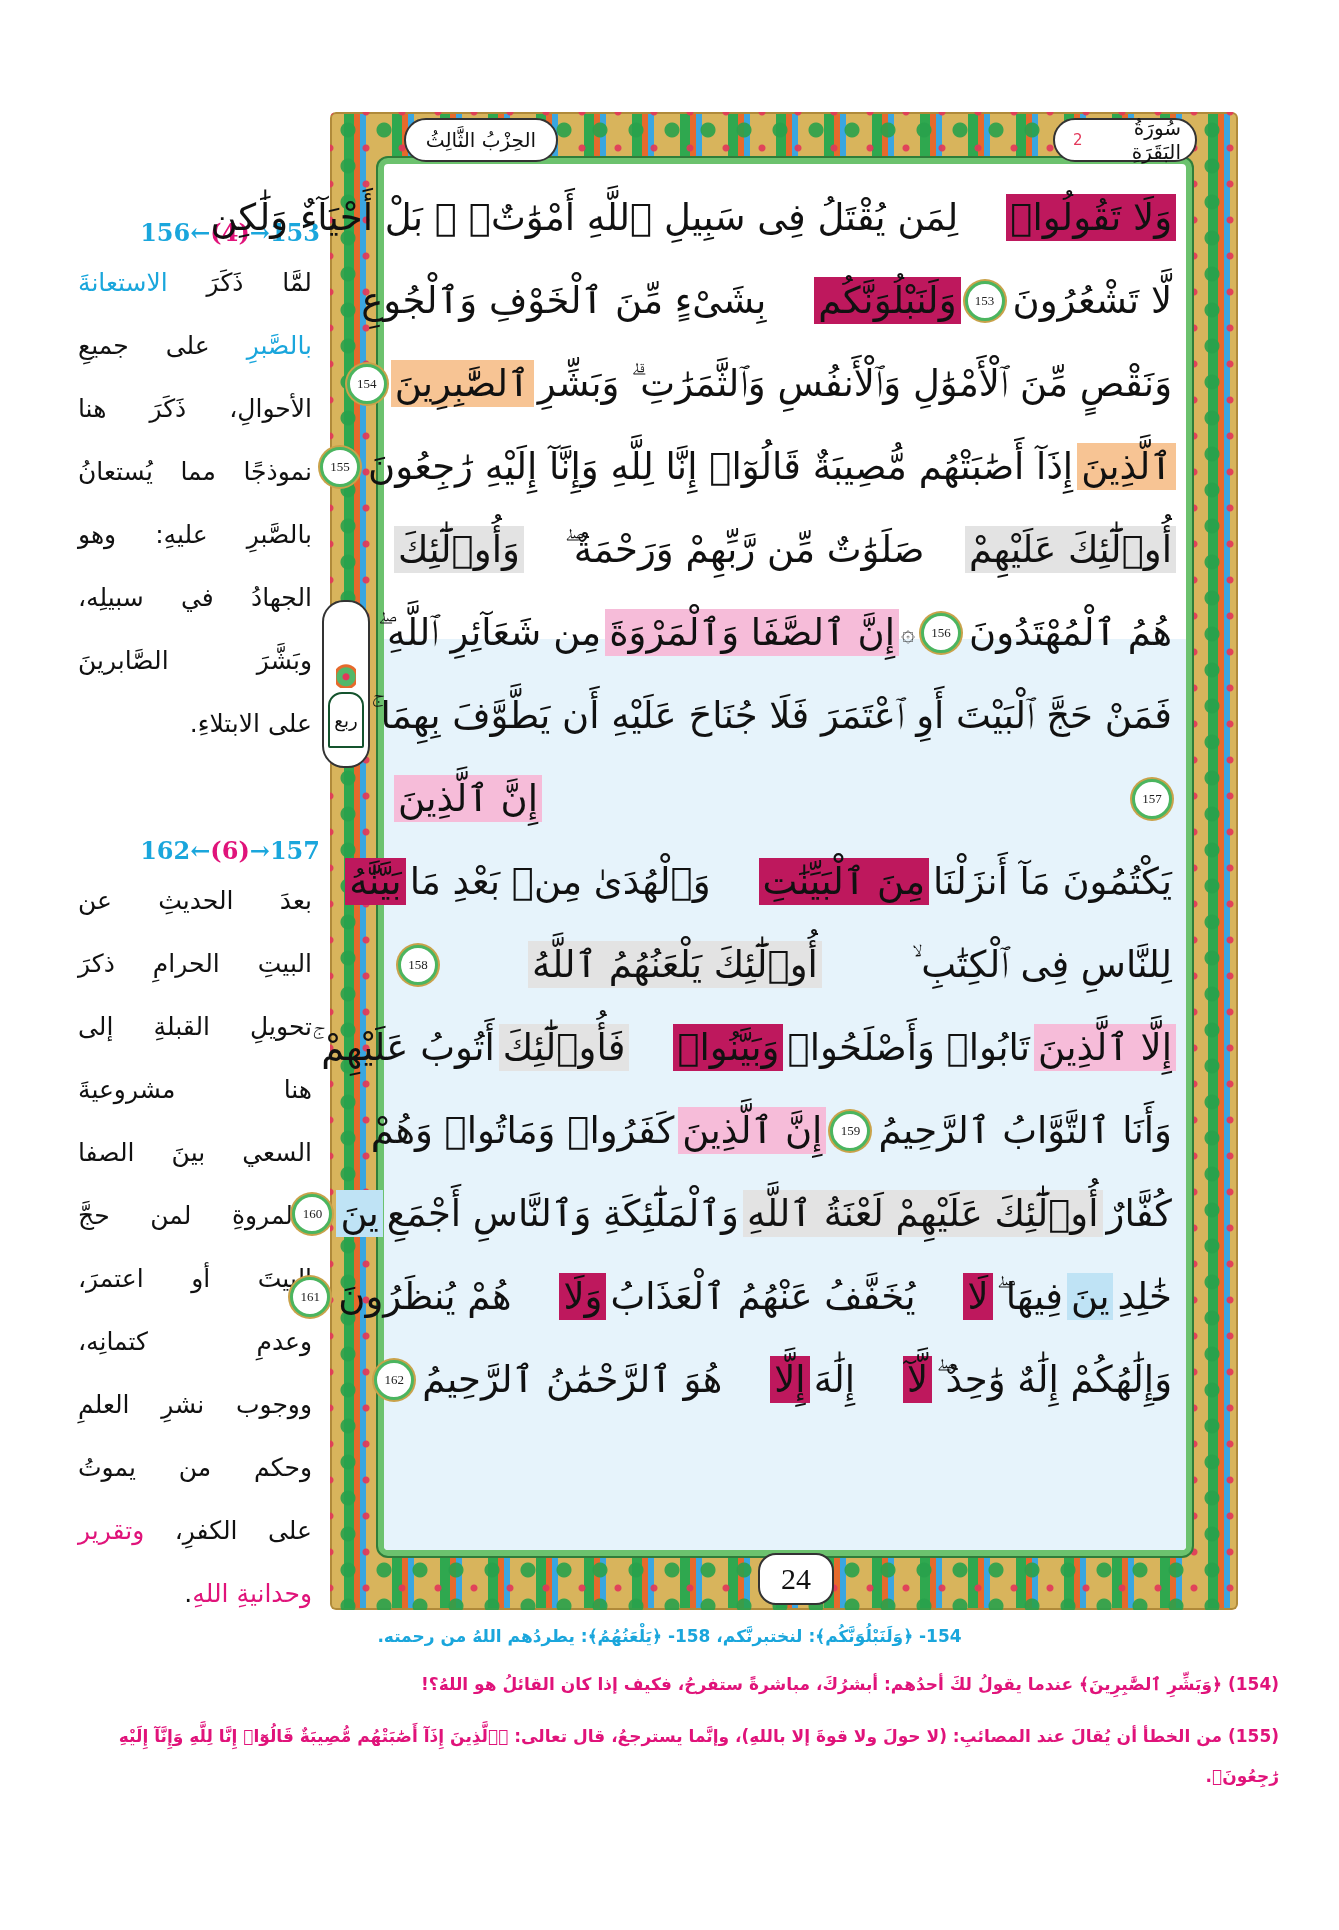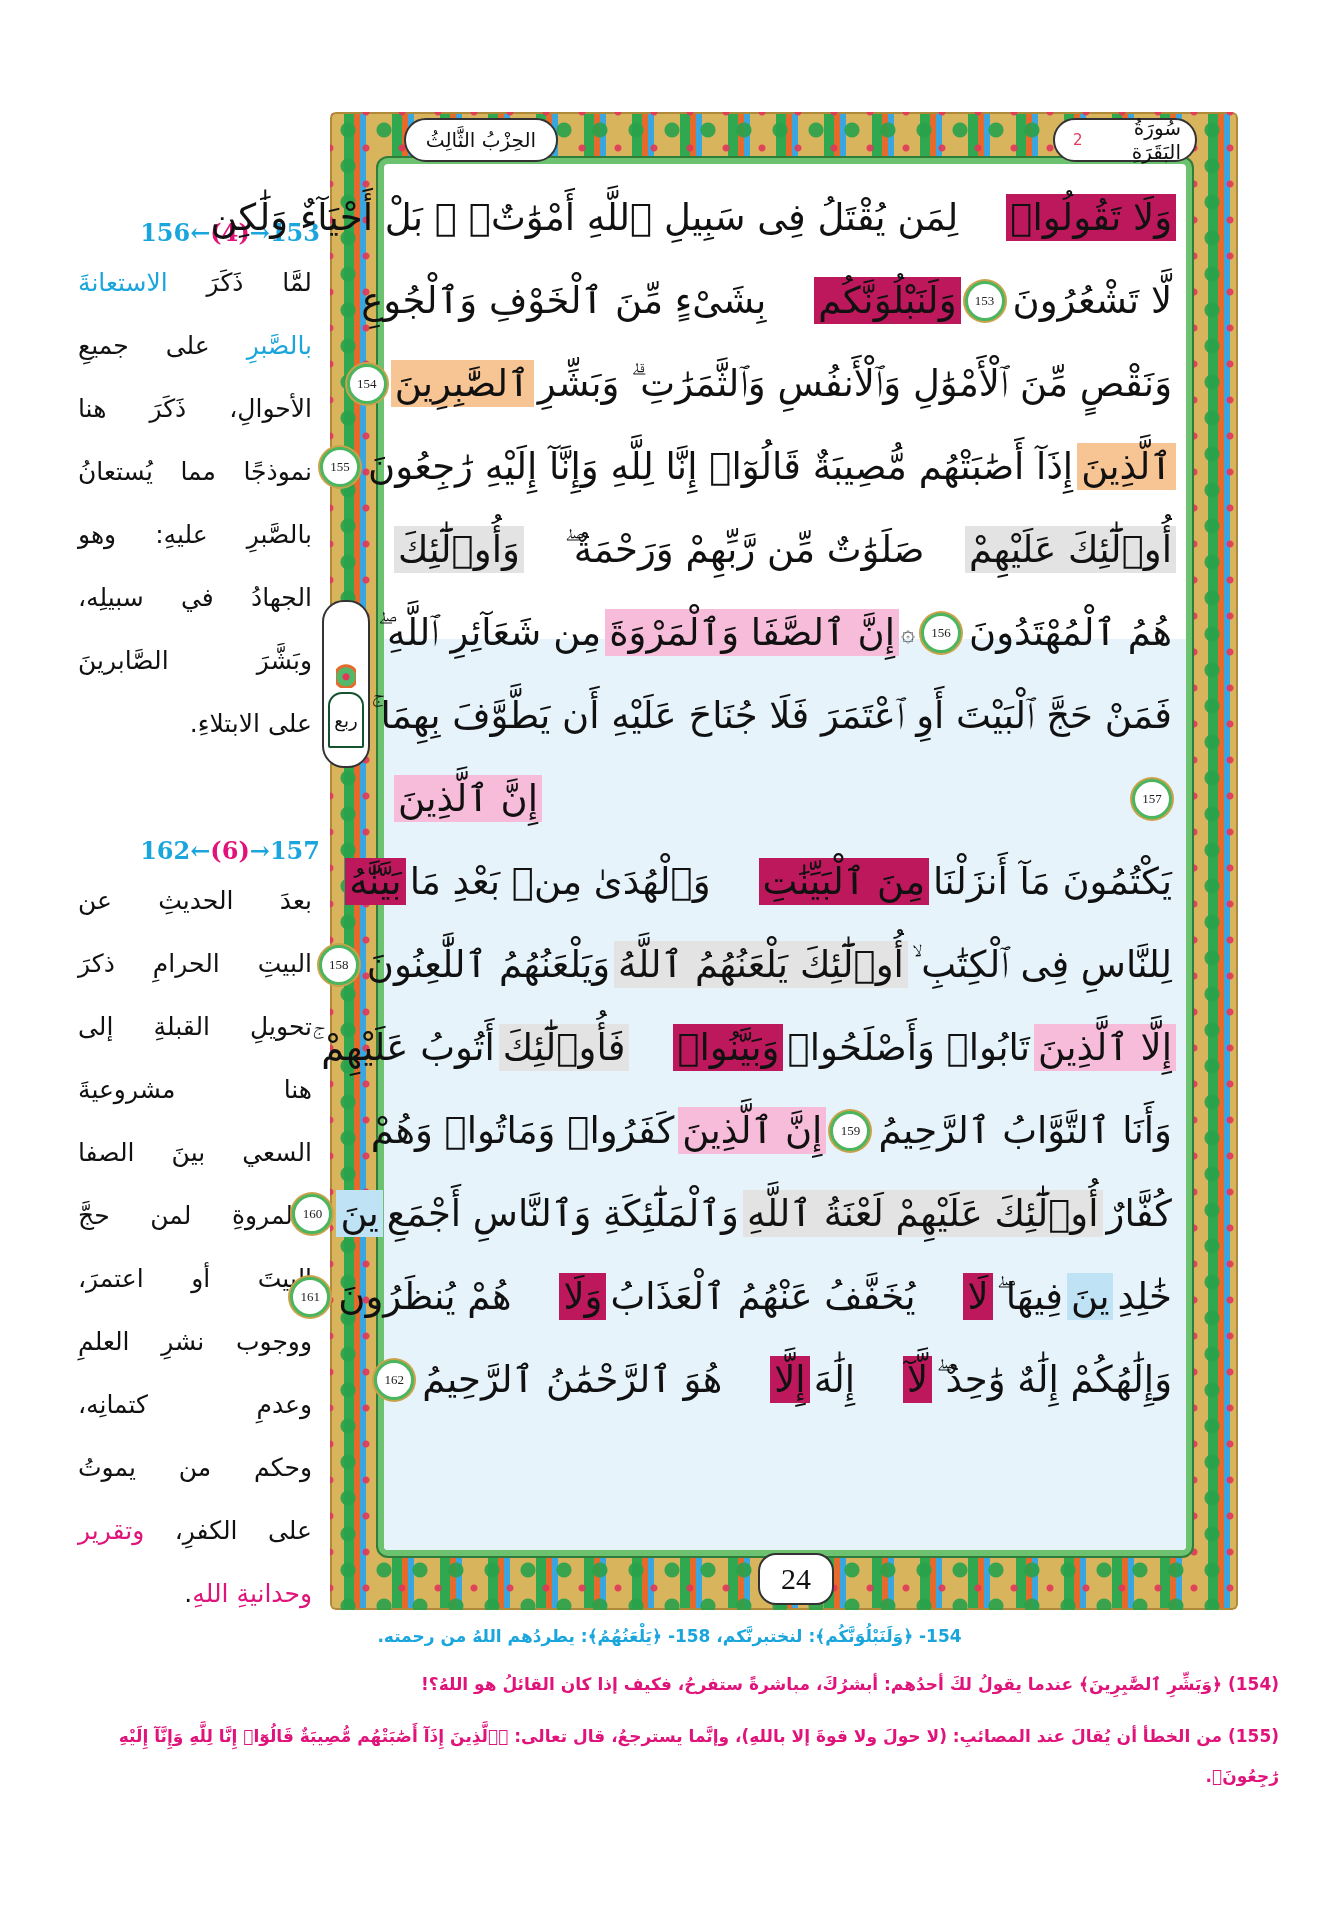--- a/index.html
+++ b/index.html
@@ -170,21 +170,20 @@
     </div>
     <div class="line" style="flex-direction: row;">
       <span class="seg">يَكْتُمُونَ مَآ أَنزَلْنَا</span>
       <span class="seg hl-yellow">مِنَ ٱلْبَيِّنَٰتِ</span>
       <span class="seg">وَٱلْهُدَىٰ مِنۢ بَعْدِ مَا</span>
       <span class="seg hl-yellow">بَيَّنَّٰهُ</span>
     </div>
     <div class="line" style="flex-direction: row;">
       <span class="seg">لِلنَّاسِ فِى ٱلْكِتَٰبِ ۙ</span>
       <span class="seg hl-gray">أُو۟لَٰٓئِكَ يَلْعَنُهُمُ ٱللَّهُ</span>
-      <span class="seg">وَيَلْعَنُهُمُ ٱللَّٰعِنُونَ</span>
       <span class="ayah">158</span>
     </div>
     <div class="line" style="flex-direction: row;">
       <span class="seg hl-pink">إِلَّا ٱلَّذِينَ</span>
       <span class="seg">تَابُوا۟ وَأَصْلَحُوا۟</span>
       <span class="seg hl-yellow">وَبَيَّنُوا۟</span>
       <span class="seg hl-gray">فَأُو۟لَٰٓئِكَ</span>
       <span class="seg">أَتُوبُ عَلَيْهِمْ ۚ</span>
     </div>
     <div class="line" style="flex-direction: row;">
@@ -243,22 +242,22 @@
     <span>162</span>←<span class="mid">(6)</span>→<span>157</span>
   </div>
   <div id="side2-text">
       <p><span>بعدَ الحديثِ عن</span></p>
       <p><span>البيتِ الحرامِ ذكرَ</span></p>
       <p><span>تحويلِ القبلةِ إلى</span></p>
       <p><span>هنا مشروعيةَ</span></p>
       <p><span>السعي بينَ الصفا</span></p>
       <p><span>والمروةِ لمن حجَّ</span></p>
       <p><span>البيتَ أو اعتمرَ،</span></p>
+      <p><span>وعدمِ كتمانِه،</span></p>
       <p><span>ووجوب نشرِ العلمِ</span></p>
-      <p><span>وعدمِ كتمانِه،</span></p>
       <p><span>وحكم من يموتُ</span></p>
       <p><span>على الكفرِ، </span><span class="magenta">وتقرير</span></p>
       <p class="last"><span class="magenta">وحدانيةِ اللهِ</span><span>.</span></p>
     </div>
 </div>
 
 <div class="foot foot1">154- ﴿وَلَنَبْلُوَنَّكُم﴾: لنختبرنَّكم، 158- ﴿يَلْعَنُهُمُ﴾: يطردُهم اللهُ من رحمته.</div>
 <div class="foot foot2">(154) ﴿وَبَشِّرِ ٱلصَّٰبِرِينَ﴾ عندما يقولُ لكَ أحدُهم: أبشرُكَ، مباشرةً ستفرحُ، فكيف إذا كان القائلُ هو اللهُ؟!</div>
 <div class="foot foot3">(155) من الخطأ أن يُقالَ عند المصائبِ: (لا حولَ ولا قوةَ إلا باللهِ)، وإنَّما يسترجعُ، قال تعالى: ﴿ٱلَّذِينَ إِذَآ أَصَٰبَتْهُم مُّصِيبَةٌ قَالُوٓا۟ إِنَّا لِلَّهِ وَإِنَّآ إِلَيْهِ رَٰجِعُونَ﴾.</div>
 

